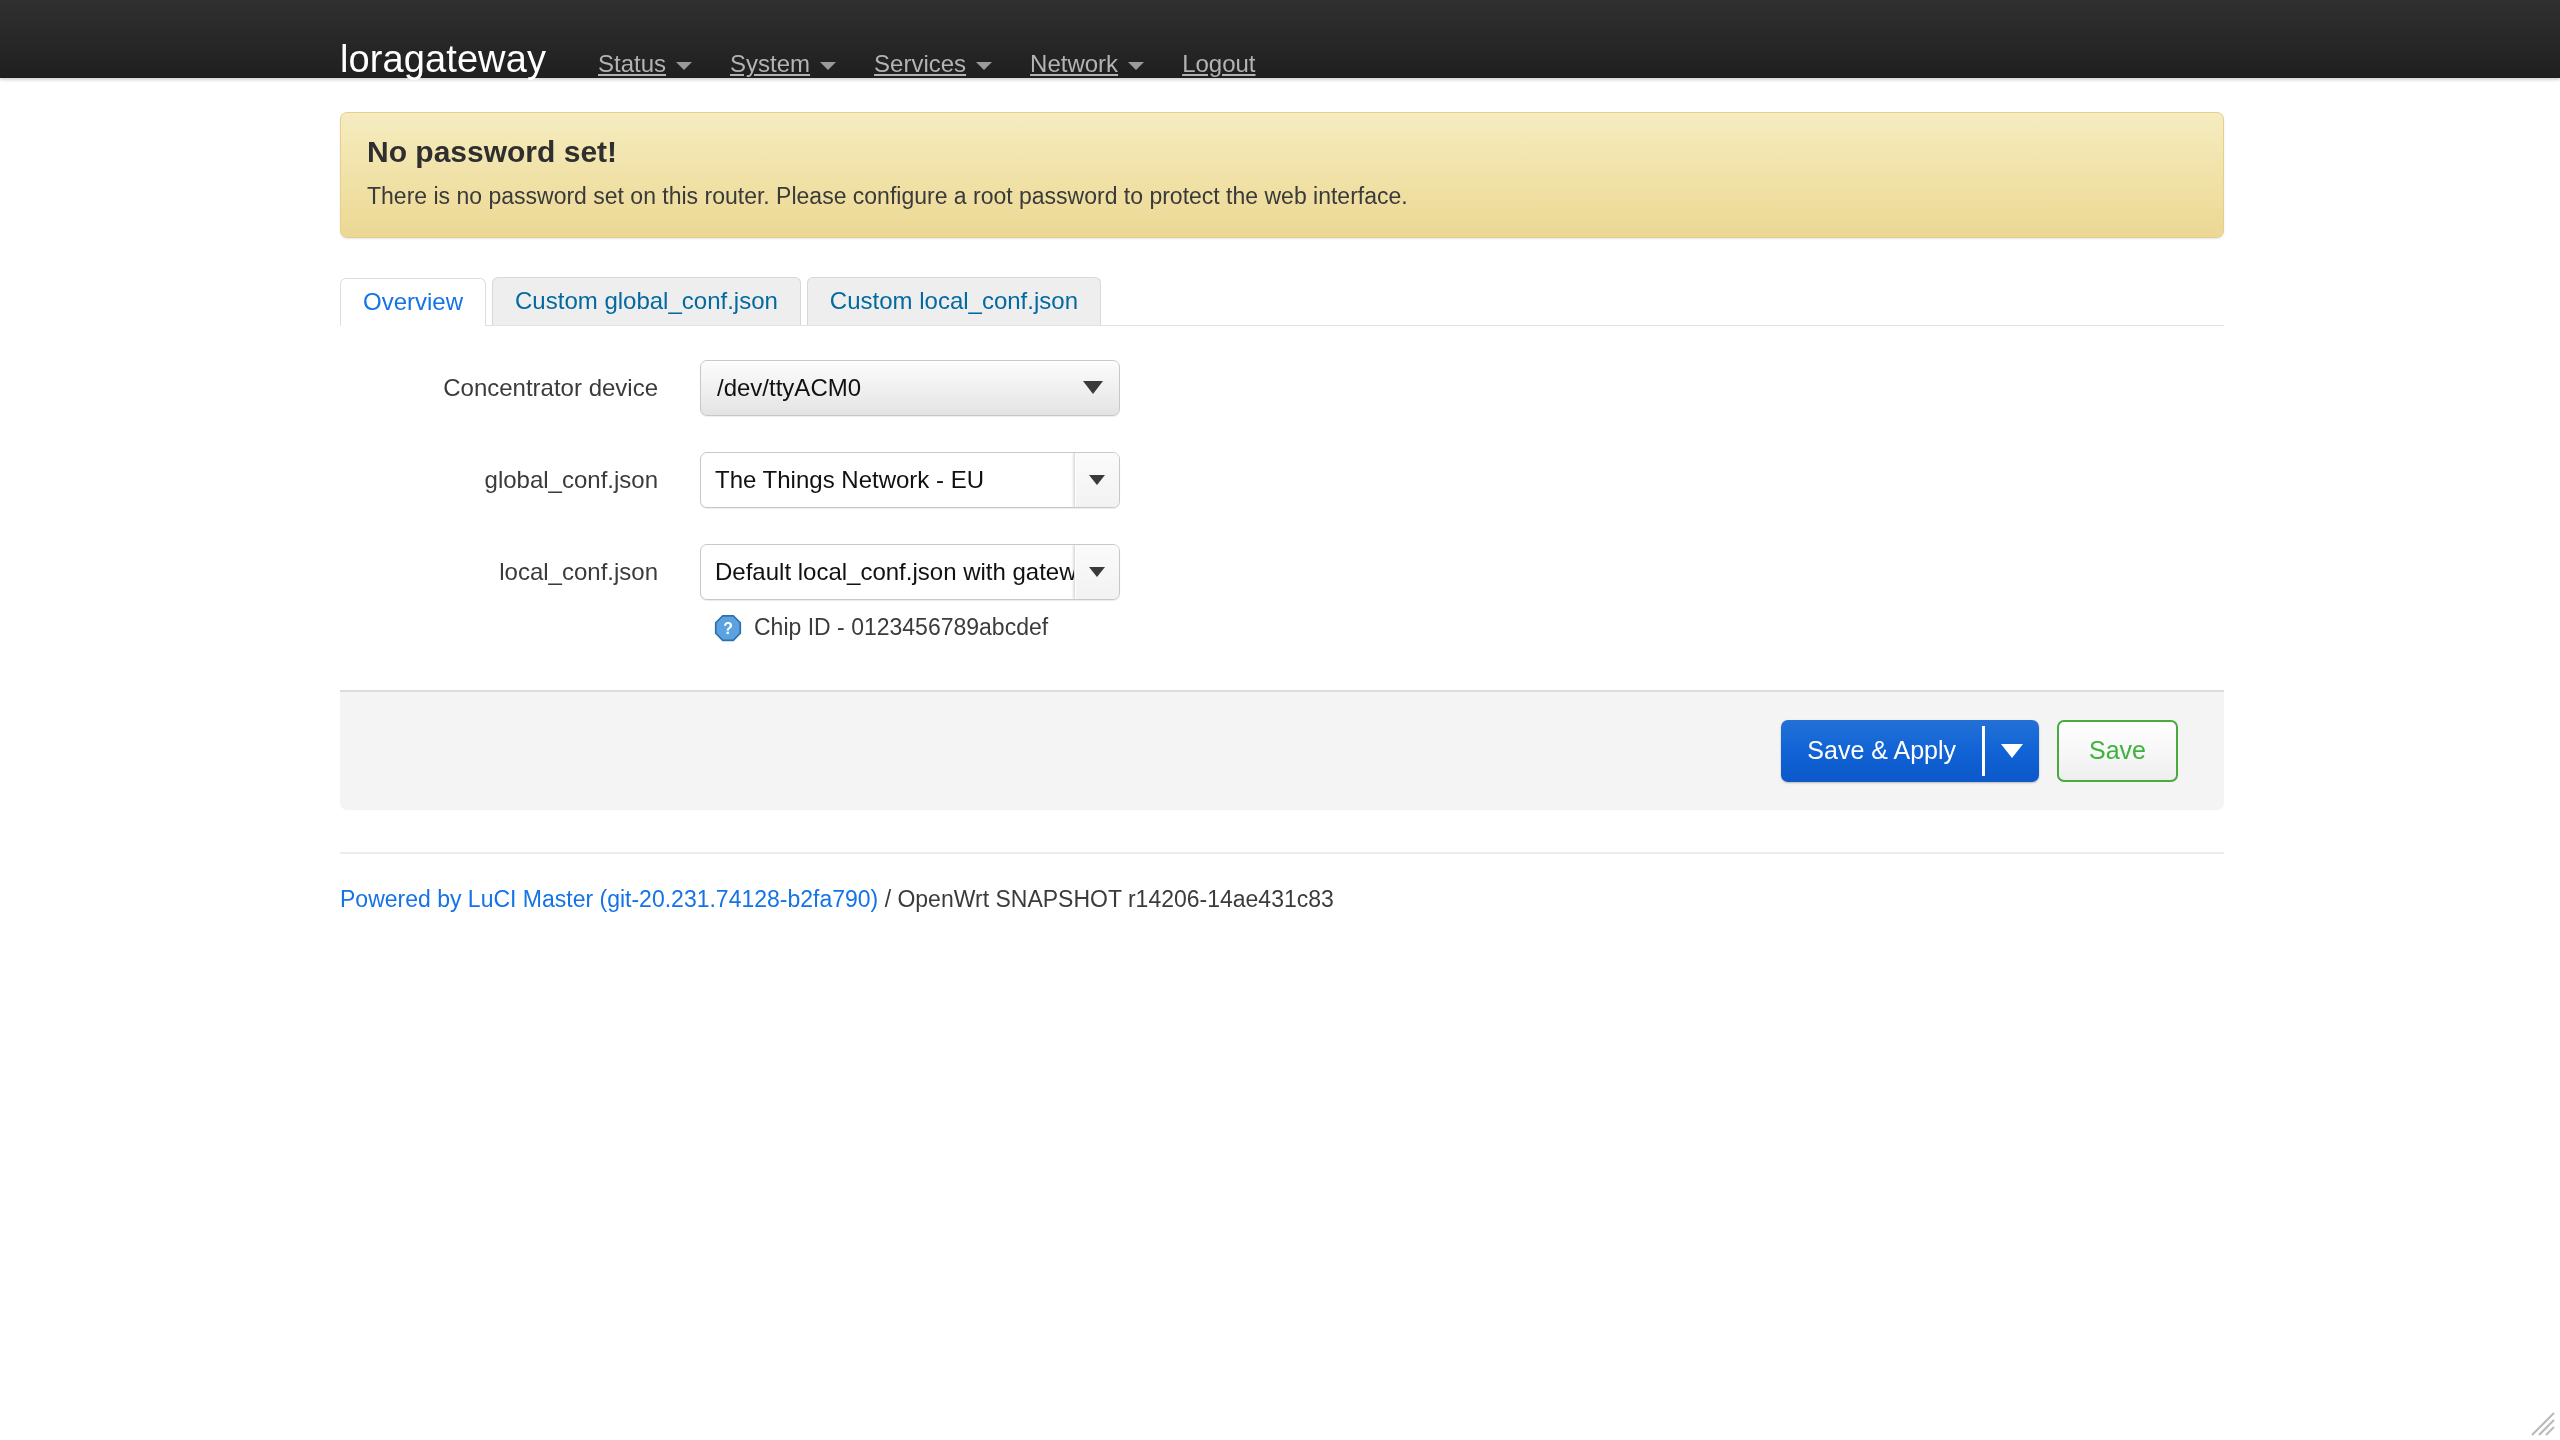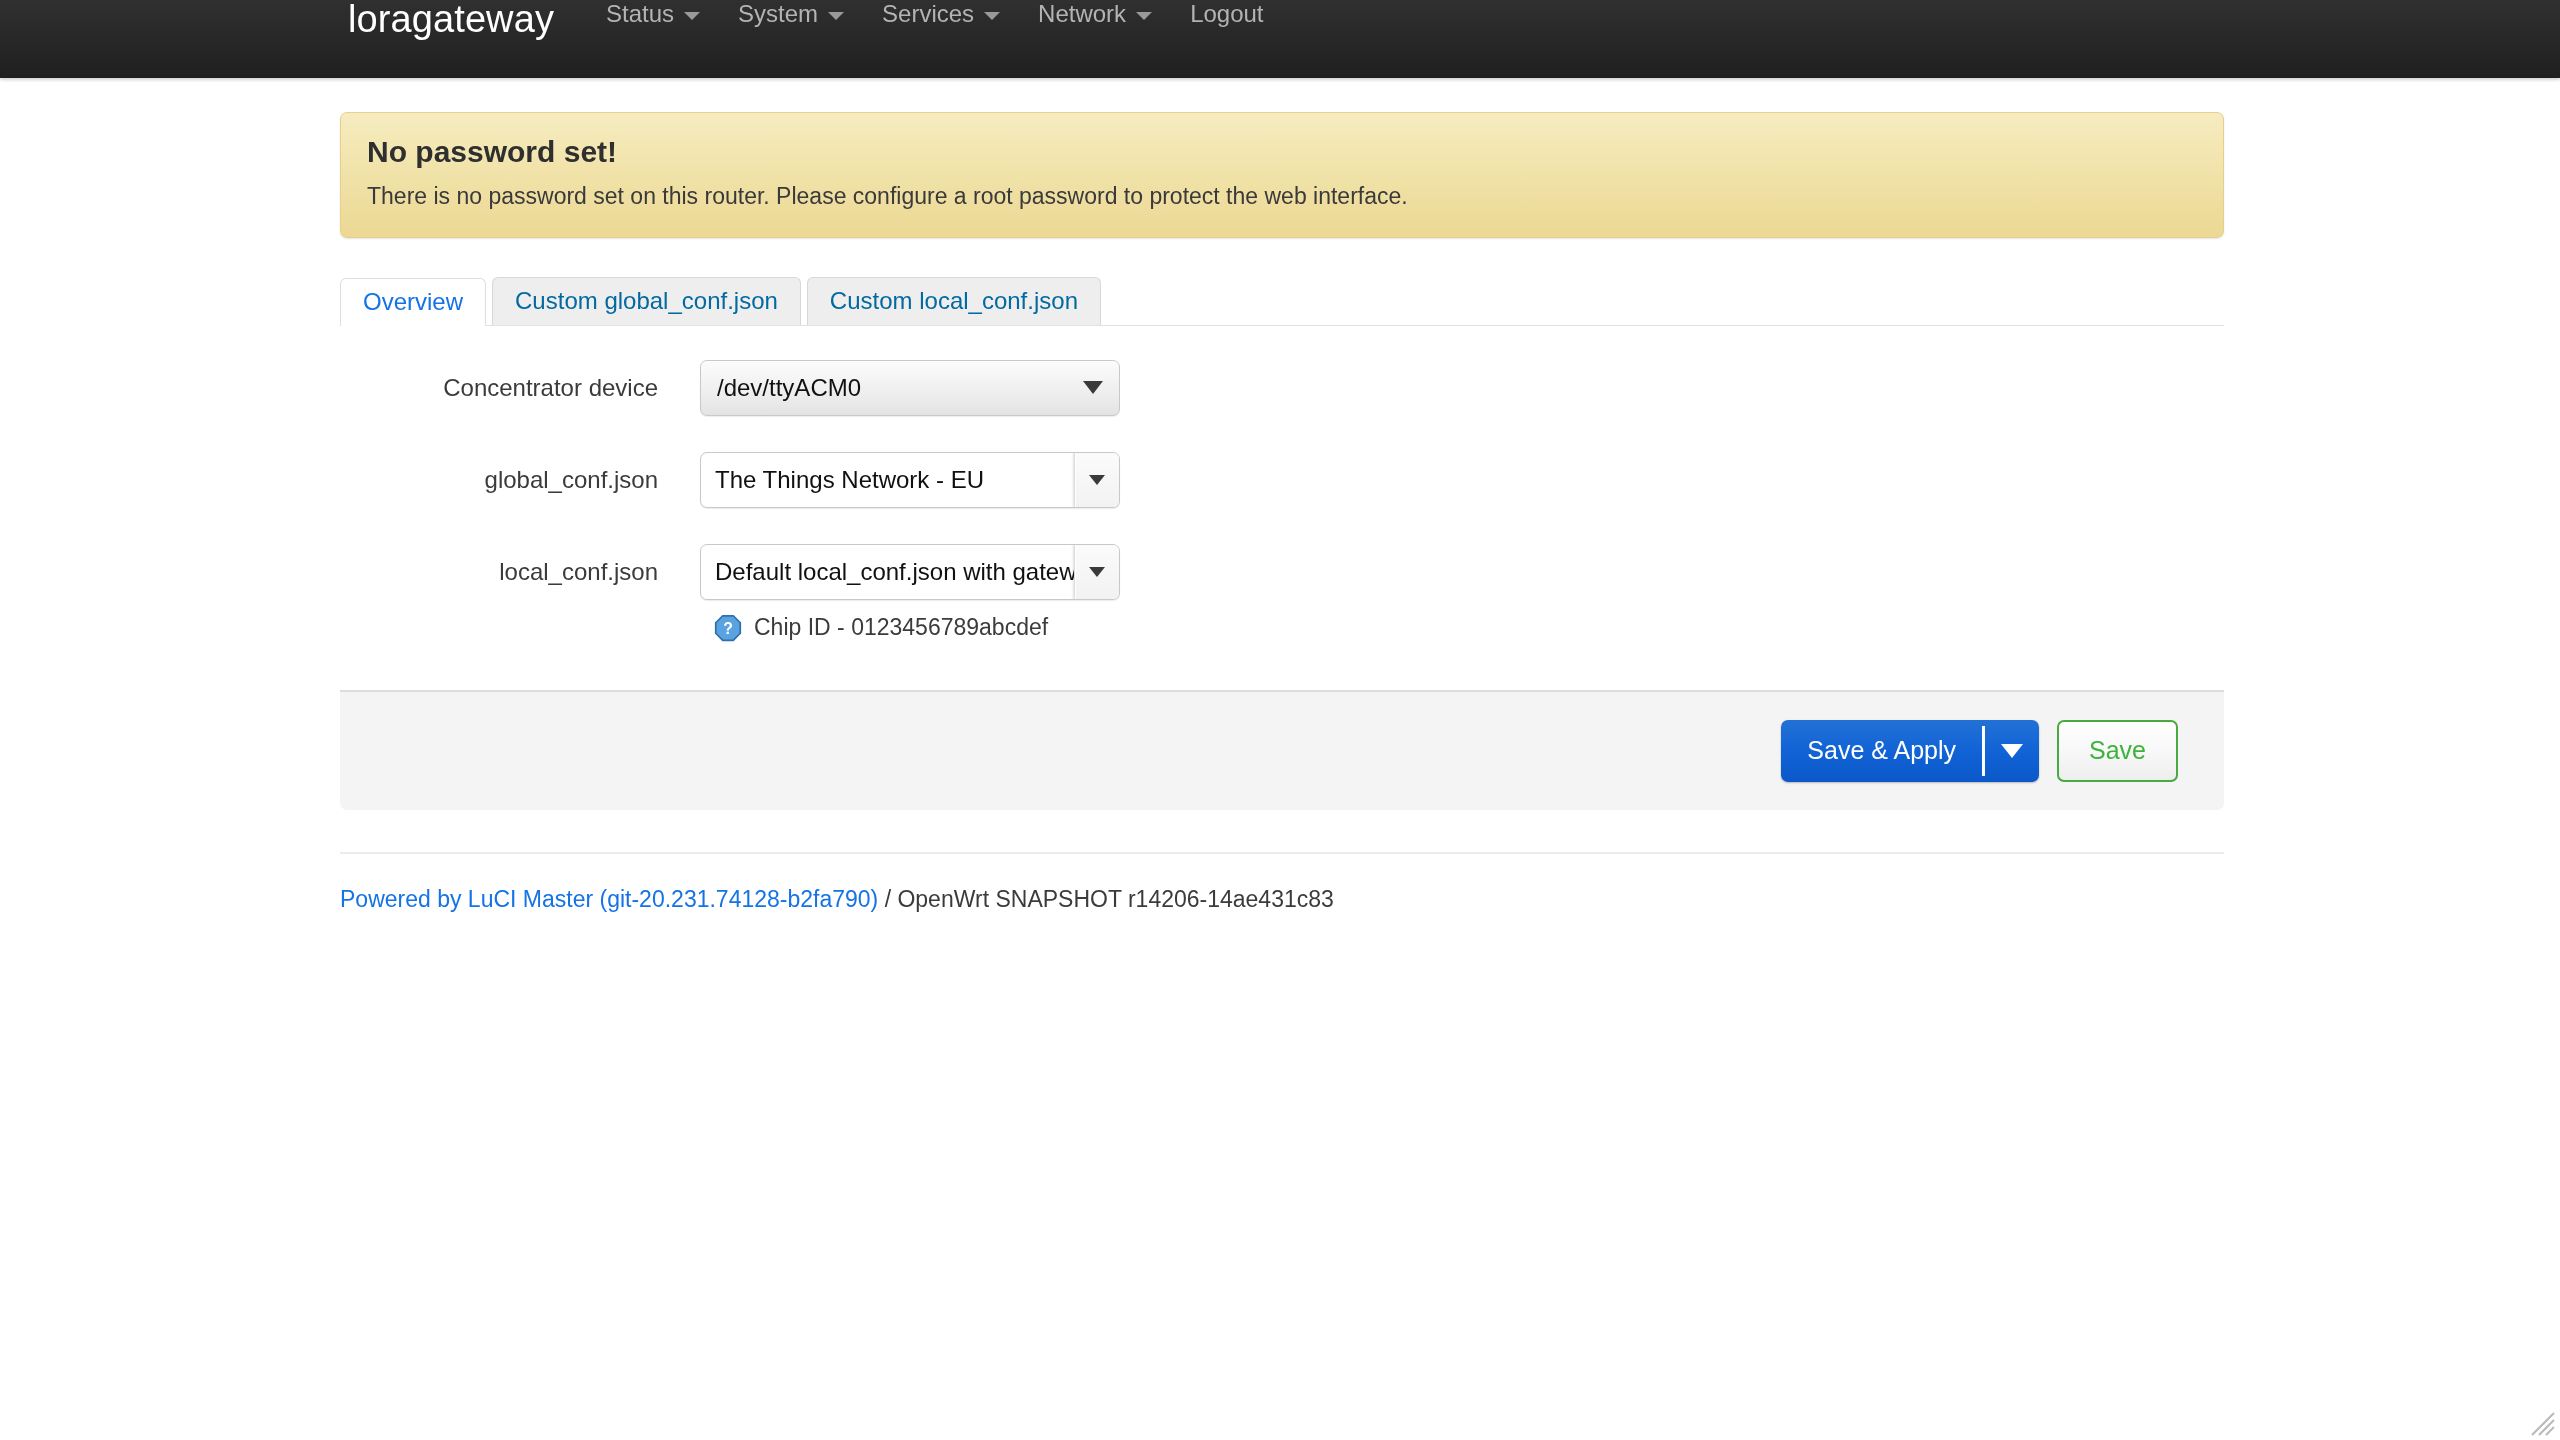--- a/index.html
+++ b/index.html
@@ -21,40 +21,40 @@
     background: linear-gradient(to bottom, #303030 0%, #262626 60%, #1f1f1f 100%);
     box-shadow: 0 2px 3px rgba(0,0,0,0.18);
     box-sizing: border-box;
   }
   #nav-inner {
     position: absolute;
     left: 340px;
     top: 0;
     height: 78px;
     display: flex;
-    align-items: flex-start;
-    margin-left: 8px;
+    align-items: flex-end;
   }
   #brand {
     color: #ffffff;
     font-size: 38px;
     line-height: 1;
     letter-spacing: 0.1px;
     margin-right: 52px;
     white-space: nowrap;
     cursor: pointer;
   }
   .nav-link {
     color: #b3b3b3;
     font-size: 24px;
     margin-right: 38px;
     display: flex;
     align-items: center;
     white-space: nowrap;
     cursor: pointer;
+    text-decoration: underline;
   }
   .nav-link:last-child { margin-right: 0; }
   .caret {
     display: inline-block;
     width: 0; height: 0;
     border-left: 8px solid transparent;
     border-right: 8px solid transparent;
     border-top: 8px solid #9a9a9a;
     margin-left: 10px;
     position: relative;

